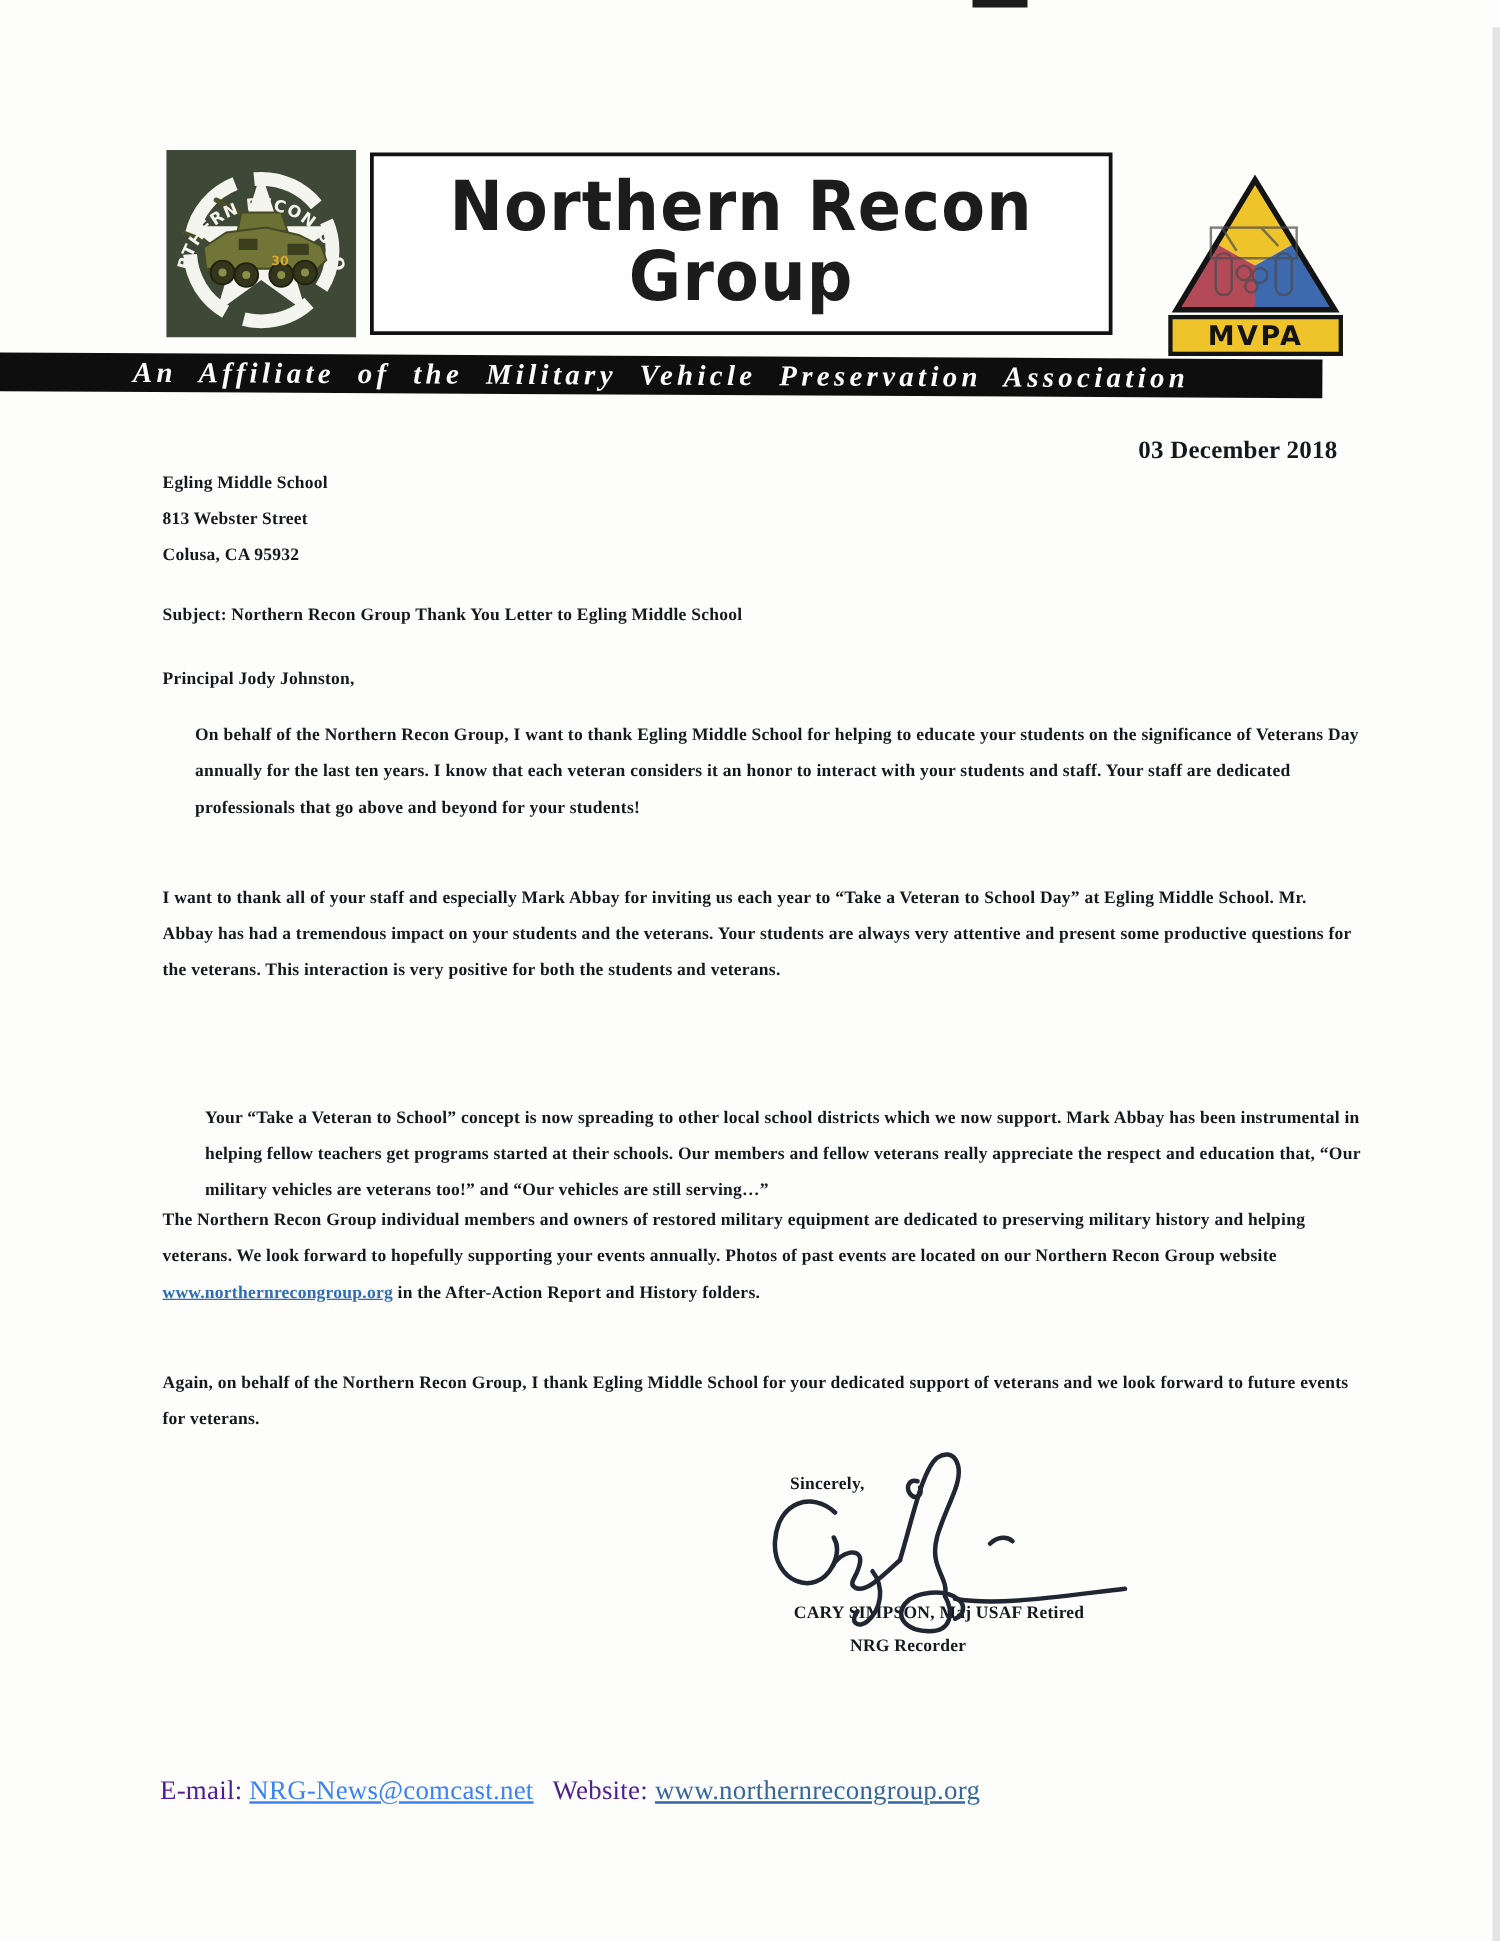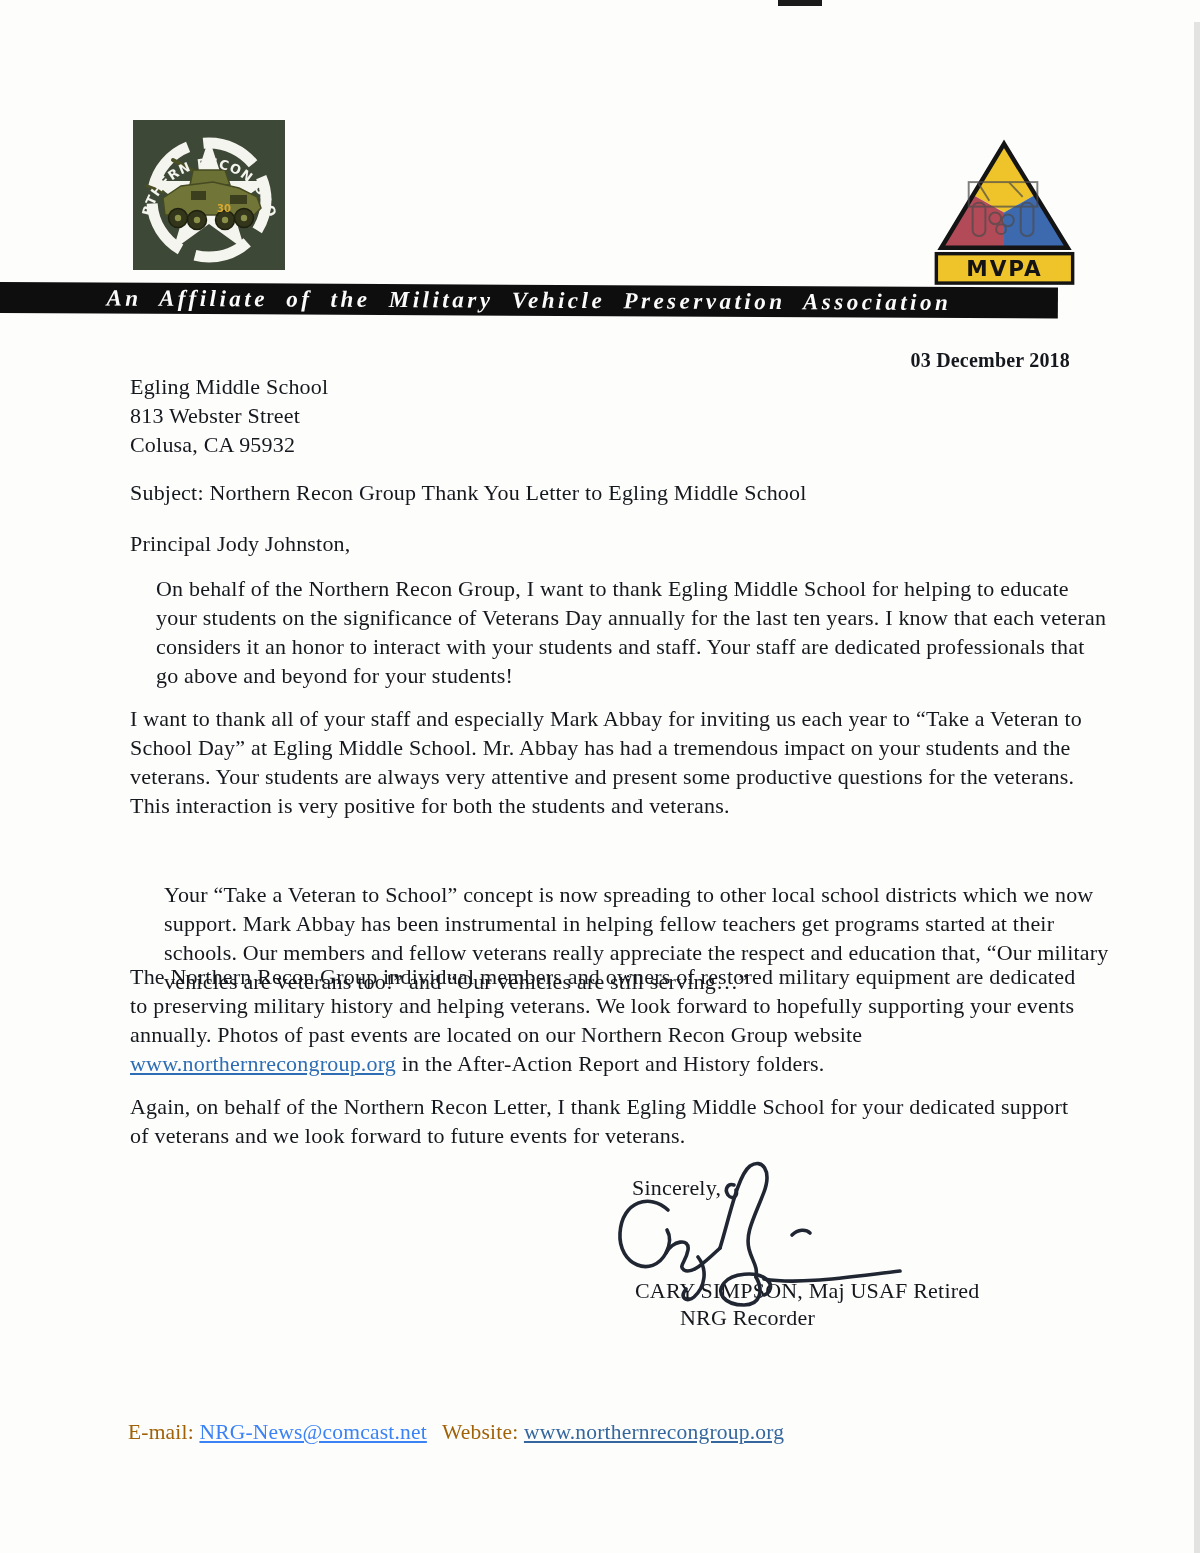--- a/index.html
+++ b/index.html
@@ -25,38 +25,38 @@
   .banner{
     position:absolute;left:0;top:282px;width:1058px;height:31px;background:#0e0e0e;
     transform:rotate(0.3deg);transform-origin:left top;
     display:flex;align-items:center;justify-content:center;
   }
   .banner span{
     color:#fbfbfb;font-family:"Liberation Serif", serif;font-style:italic;font-weight:bold;
     font-size:23px;letter-spacing:3.5px;word-spacing:9px;white-space:nowrap;
   }
   
-  .bodytext{font-weight:normal;font-size:22px;line-height:29px;letter-spacing:0.2px;}
+  .bodytext{font-weight:bold;font-size:14px;line-height:29px;letter-spacing:0.2px;}
   .date{position:absolute;top:346px;right:130px;font-weight:bold;font-size:20px;}
   .recipient{position:absolute;left:130px;top:372px;}
   .subject{position:absolute;left:130px;top:478px;width:980px;}
   .salutation{position:absolute;left:130px;top:529px;}
   .para{position:absolute;left:130px;width:952px;}
   .p1{top:574px;margin-left:26px;}.p2{top:704px;}.p3{top:880px;margin-left:34px;}.p4{top:962px;}.p5{top:1092px;}
   .body-link{color:#2e6db4;text-decoration:underline;cursor:pointer;}
   .closing{position:absolute;left:632px;top:1173px;}
   .signature-svg{position:absolute;left:598px;top:1153px;z-index:3;pointer-events:none;}
   .signer-name{position:absolute;left:635px;top:1276px;}
   .signer-role{position:absolute;left:635px;top:1303px;margin-left:45px;}
   
   .footer{
     position:absolute;left:128px;top:1420px;font-size:21.5px;font-weight:normal;
     letter-spacing:0.2px;white-space:nowrap;
   }
-  .footer .label{color:#a16207;}
+  .footer .label{color:#4c1d95;}
   .footer a{cursor:pointer;text-decoration:underline;}
   .footer .email-link{color:#3b82f6;margin-right:10px;}
   .footer .web-link{color:#35679e;}
 </style>
 </head>
 <body>
 
 <div class="page">
 
   <div class="artifact-top"></div>
@@ -88,20 +88,24 @@
         <text x="84" y="92" font-family="DejaVu Sans, sans-serif" font-size="10" font-weight="bold" fill="#d9a82f">30</text>
       </g>
 
       <path id="nrg-arc" d="M 18,96 A 59,59 0 0 1 134,96" fill="none"></path>
       <text font-family="DejaVu Sans, sans-serif" font-size="13" font-weight="bold" fill="#f5f5f0" letter-spacing="1">
         <textPath href="#nrg-arc" startOffset="50%" text-anchor="middle">NORTHERN RECON GROUP</textPath>
       </text>
     </svg>
   </div>
 
+  <div class="title-box">
+    <div class="title-line">Northern Recon</div>
+    <div class="title-line">Group</div>
+  </div>
 
   <div class="logo-right">
     <svg width="147" height="152" viewBox="0 0 147 155">
       <polygon points="73,8 41,60 73,78 105,60" fill="#efc32a"></polygon>
       <polygon points="41,60 9,114 73,114 73,78" fill="#b34a58"></polygon>
       <polygon points="105,60 73,78 73,114 138,114" fill="#3d69ae"></polygon>
       <polygon points="73,8 9,114 138,114" fill="none" stroke="#141414" stroke-width="4.5"></polygon>
 
       <g stroke="#4b4b4b" stroke-width="2" fill="none" opacity="0.7">
         <rect x="37" y="47" width="70" height="25"></rect>
@@ -133,21 +137,21 @@
   <div class="subject bodytext">Subject: Northern Recon Group Thank You Letter to Egling Middle School</div>
 
   <div class="salutation bodytext">Principal Jody Johnston,</div>
 
   <div class="para p1 bodytext">On behalf of the Northern Recon Group, I want to thank Egling Middle School for helping to educate your students on the significance of Veterans Day annually for the last ten years. I know that each veteran considers it an honor to interact with your students and staff. Your staff are dedicated professionals that go above and beyond for your students!</div>
   <div class="para p2 bodytext">I want to thank all of your staff and especially Mark Abbay for inviting us each year to “Take a Veteran to School Day” at Egling Middle School. Mr. Abbay has had a tremendous impact on your students and the veterans. Your students are always very attentive and present some productive questions for the veterans. This interaction is very positive for both the students and veterans.</div>
   <div class="para p3 bodytext">Your “Take a Veteran to School” concept is now spreading to other local school districts which we now support. Mark Abbay has been instrumental in helping fellow teachers get programs started at their schools. Our members and fellow veterans really appreciate the respect and education that, “Our military vehicles are veterans too!” and “Our vehicles are still serving…”</div>
 
   <div class="para p4 bodytext"><span>The Northern Recon Group individual members and owners of restored military equipment are dedicated to preserving military history and helping veterans. We look forward to hopefully supporting your events annually. Photos of past events are located on our Northern Recon Group website </span><a class="body-link">www.northernrecongroup.org</a><span> in the After-Action Report and History folders.</span></div>
 
-  <div class="para p5 bodytext">Again, on behalf of the Northern Recon Letter, I thank Egling Middle School for your dedicated support of veterans and we look forward to future events for veterans.</div>
+  <div class="para p5 bodytext">Again, on behalf of the Northern Recon Group, I thank Egling Middle School for your dedicated support of veterans and we look forward to future events for veterans.</div>
 
   <div class="closing bodytext">Sincerely,</div>
 
   <svg class="signature-svg" width="330" height="165" viewBox="0 0 330 165">
     <g fill="none" stroke="#202632" stroke-width="3.6" stroke-linecap="round">
 
       <path d="M 136,32 C 130,30 126,36 130,42 C 134,47 140,44 138,37"></path>
 
       <path d="M 70,57 C 52,40 24,48 22,80 C 20,112 54,126 68,100 C 73,90 72,82 69,77"></path>
       <path d="M 68,100 C 74,88 92,84 90,97 C 88,109 80,113 86,117 C 94,122 108,108 122,95"></path>

